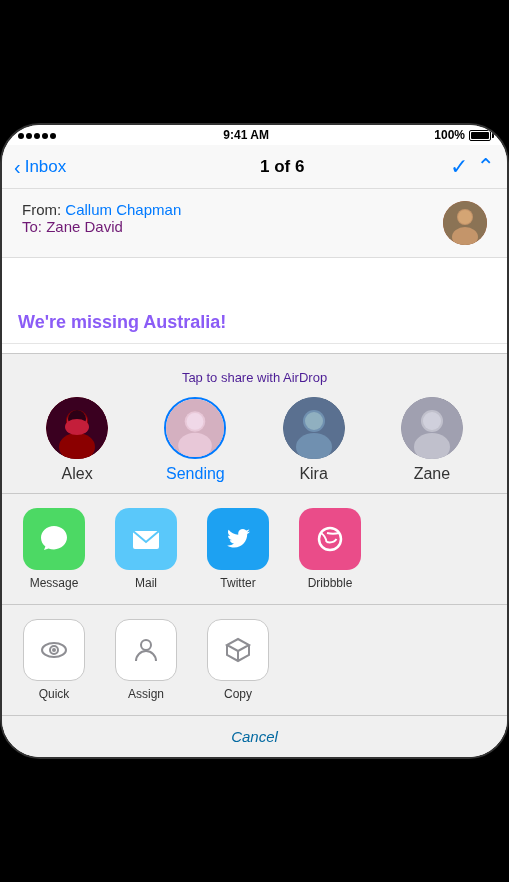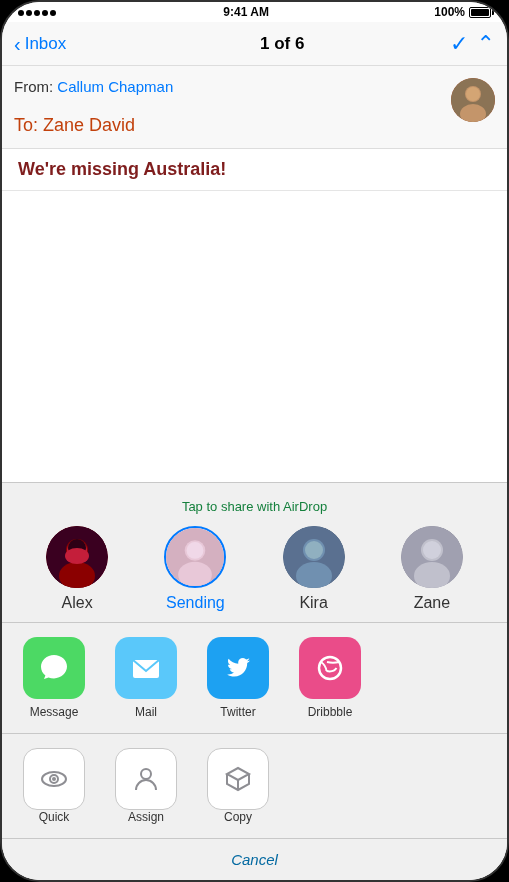--- a/index.html
+++ b/index.html
@@ -9,21 +9,21 @@
       height: 882px;
       background: #000;
       display: flex;
       justify-content: center;
       align-items: center;
       font-family: -apple-system, 'Helvetica Neue', sans-serif;
     }
 
     .phone-frame {
       width: 509px;
-      height: 882px;
+      height: 636px;
       background: #fff;
       border-radius: 40px;
       overflow: hidden;
       position: relative;
       border: 2px solid #333;
     }
 
     
     .status-bar {
       height: 20px;
@@ -129,40 +129,40 @@
 
     .nav-arrow {
       color: #007aff;
       font-size: 22px;
       line-height: 1;
     }
 
     
     .email-header {
       background: #f8f8f8;
-      padding: 12px 12px;
+      padding: 12px 20px;
       display: flex;
       justify-content: space-between;
       align-items: flex-start;
       border-bottom: 1px solid #ddd;
     }
 
     .email-from {
       font-size: 15px;
       color: #333;
     }
 
     .email-from-name {
       color: #007aff;
     }
 
     .email-to {
-      font-size: 18px;
-      color: #c2410c;
-      margin-top: 20px;
+      font-size: 15px;
+      color: #701a75;
+      margin-top: 0;
     }
 
     .avatar {
       width: 44px;
       height: 44px;
       border-radius: 50%;
       overflow: hidden;
       background: #a0522d;
       flex-shrink: 0;
       display: flex;
@@ -173,21 +173,22 @@
     
     .email-subject-area {
       background: #fff;
       padding: 10px 16px;
       border-bottom: 1px solid #e5e5e5;
     }
 
     .email-subject {
       font-size: 18px;
       font-weight: 600;
-      color: #7f1d1d;
+      color: #8b5cf6;
+      margin-top: 44px;
     }
 
     
     .share-sheet {
       position: absolute;
       bottom: 0;
       left: 0;
       right: 0;
       background: rgba(240, 240, 240, 0.97);
       border-top: 1px solid #c8c8c8;
@@ -195,21 +196,21 @@
 
     
     .airdrop-section {
       padding: 16px 0 10px;
       border-bottom: 1px solid #c8c8c8;
     }
 
     .airdrop-hint {
       text-align: center;
       font-size: 13px;
-      color: #15803d;
+      color: #4c1d95;
       margin-bottom: 12px;
     }
 
     .airdrop-contacts {
       display: flex;
       justify-content: space-around;
       padding: 0 16px;
     }
 
     .contact-item {
@@ -348,20 +349,21 @@
     .actions-row {
       display: flex;
       gap: 12px;
       align-items: flex-start;
     }
 
     .action-item {
       display: flex;
       flex-direction: column;
       align-items: center;
+      gap: 6px;
       min-width: 80px;
     }
 
     .action-icon {
       width: 62px;
       height: 62px;
       border-radius: 14px;
       border: 1px solid #c8c8c8;
       background: #fff;
       display: flex;

